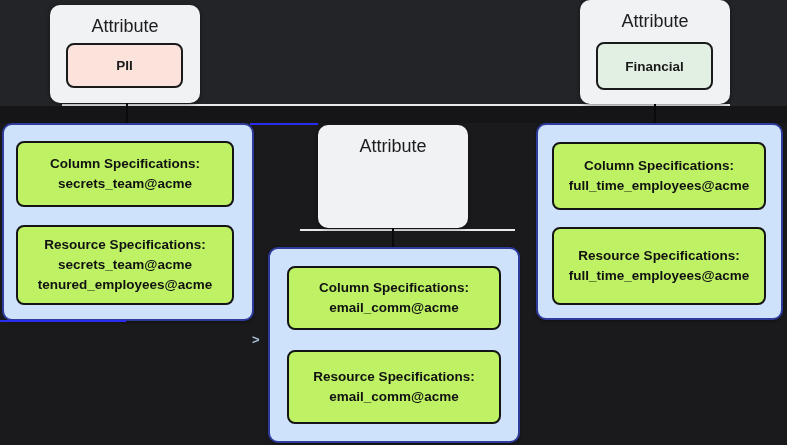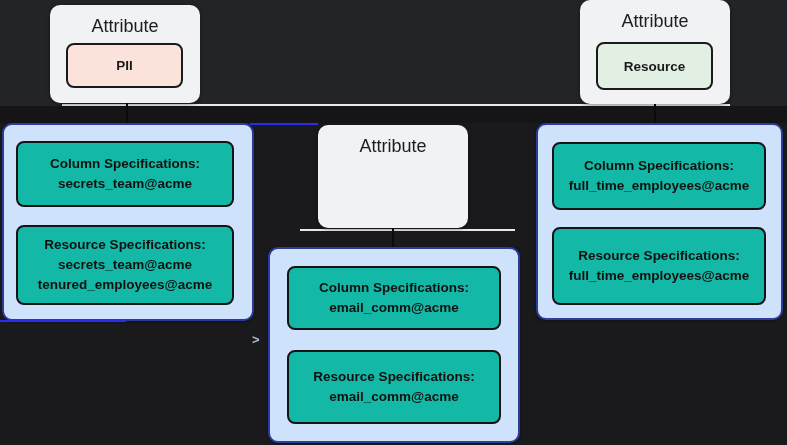--- a/index.html
+++ b/index.html
@@ -40,21 +40,21 @@
   #chip-email{top:41px;height:41px;background:#fdeab4;}
   #chip-financial{top:42px;height:44px;background:#e2f0e3;}
   .group{
     position:absolute;background:#cfe2fb;border:2px solid #2e3b9a;border-radius:10px;
     z-index:5;box-shadow:0 1px 3px rgba(0,0,0,.4);
   }
   #group-left{left:2px;top:123px;width:248px;height:194px;}
   #group-email{left:268px;top:247px;width:248px;height:192px;}
   #group-right{left:536px;top:123px;width:243px;height:193px;}
   .spec{
-    position:absolute;background:#14b8a6;border:2px solid #141414;border-radius:8px;
+    position:absolute;background:#bef264;border:2px solid #141414;border-radius:8px;
     display:flex;flex-direction:column;align-items:center;justify-content:center;
     font-weight:700;font-size:13.5px;color:#111;line-height:1.5;text-align:right;
   }
   #left-col{left:12px;top:16px;width:214px;height:62px;}
   #left-res{left:12px;top:100px;width:214px;height:76px;}
   #email-col{left:17px;top:17px;width:210px;height:60px;}
   #email-res{left:17px;top:101px;width:210px;height:70px;}
   #right-col{left:14px;top:17px;width:210px;height:64px;}
   #right-res{left:14px;top:102px;width:210px;height:74px;}
 </style>
@@ -83,21 +83,21 @@
     </div>
   </div>
 
   <div class="attr-node" id="attr-email">
     <span class="attr-title">Attribute</span>
   </div>
 
   <div class="attr-node" id="attr-financial">
     <span class="attr-title">Attribute</span>
     <div class="attr-chip" id="chip-financial">
-      <span>Resource</span>
+      <span>Financial</span>
     </div>
   </div>
 
   <div class="group" id="group-left">
     <div class="spec" id="left-col">
       <span>Column Specifications:</span>
       <span>secrets_team@acme</span>
     </div>
     <div class="spec" id="left-res">
       <span>Resource Specifications:</span>

